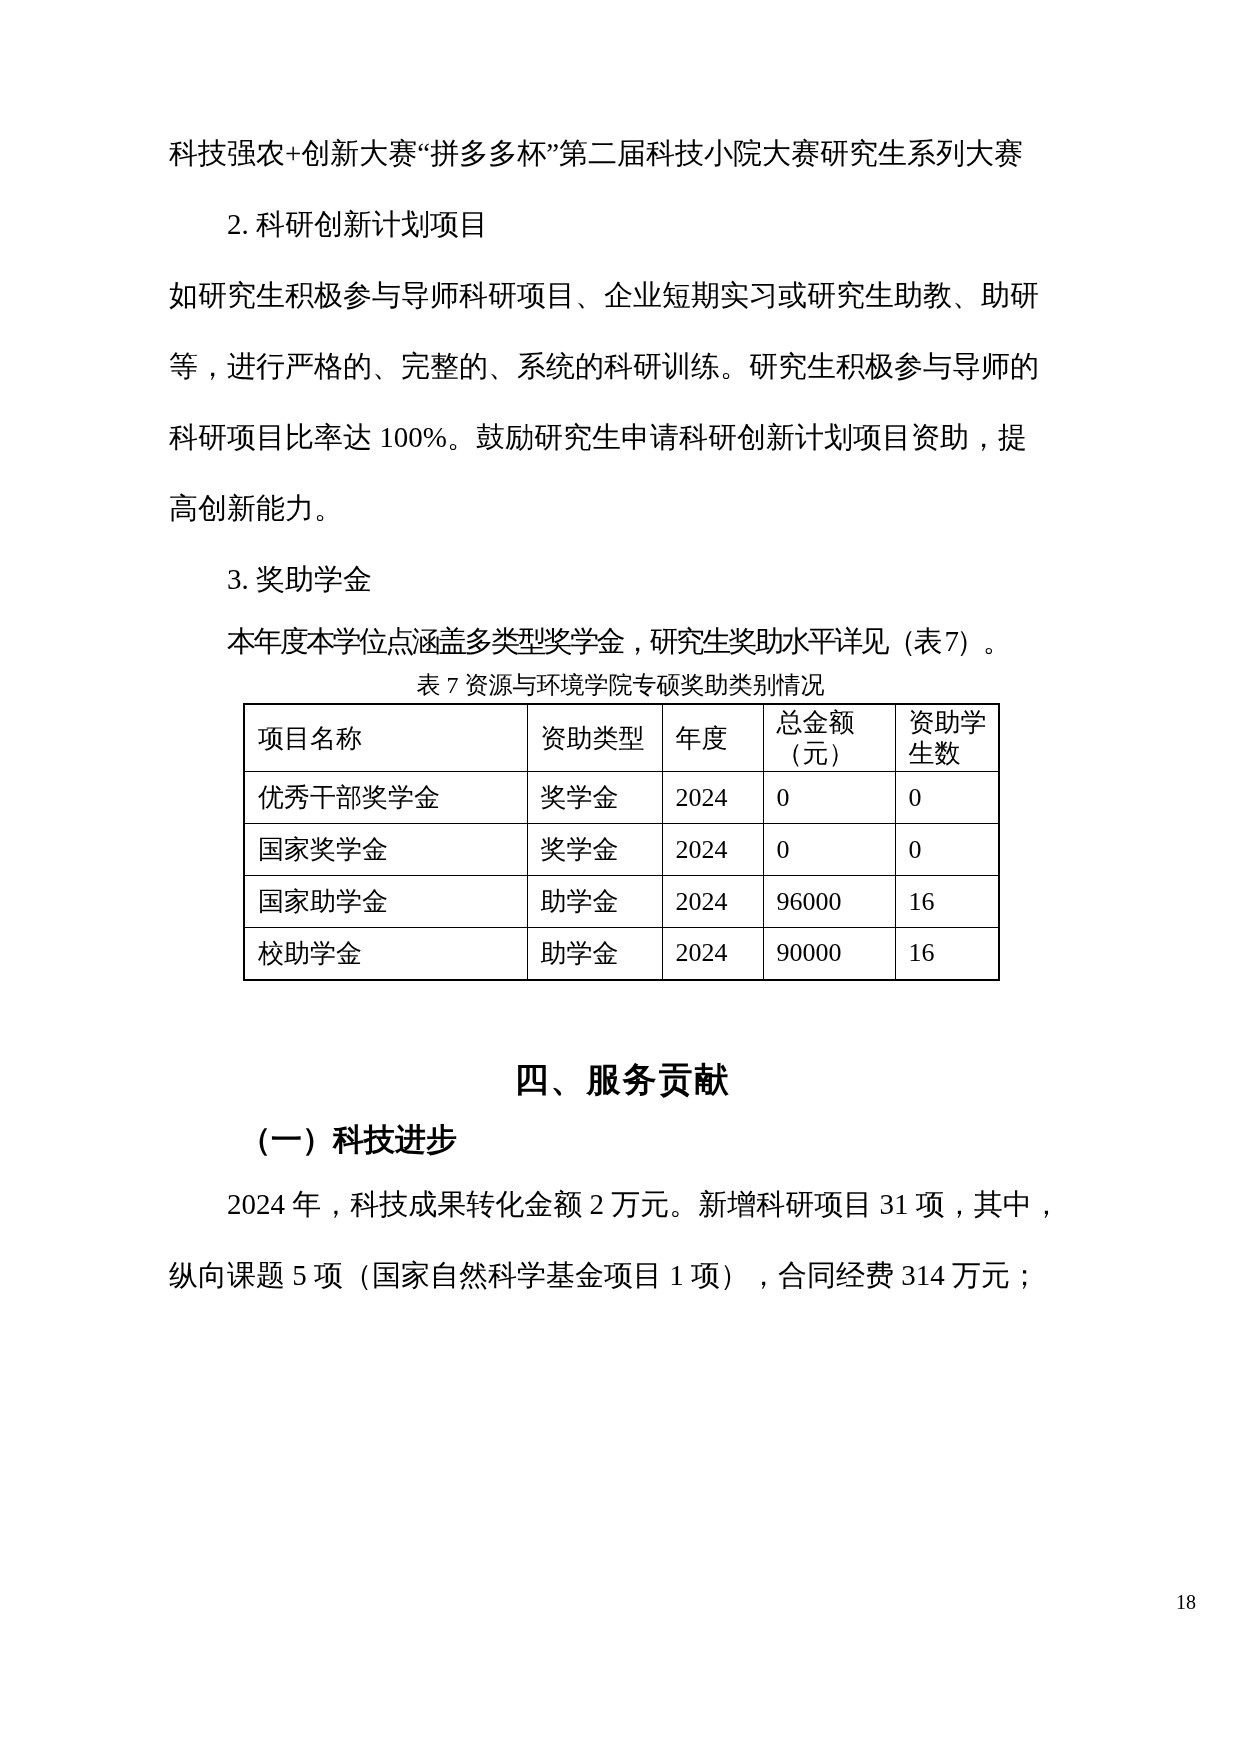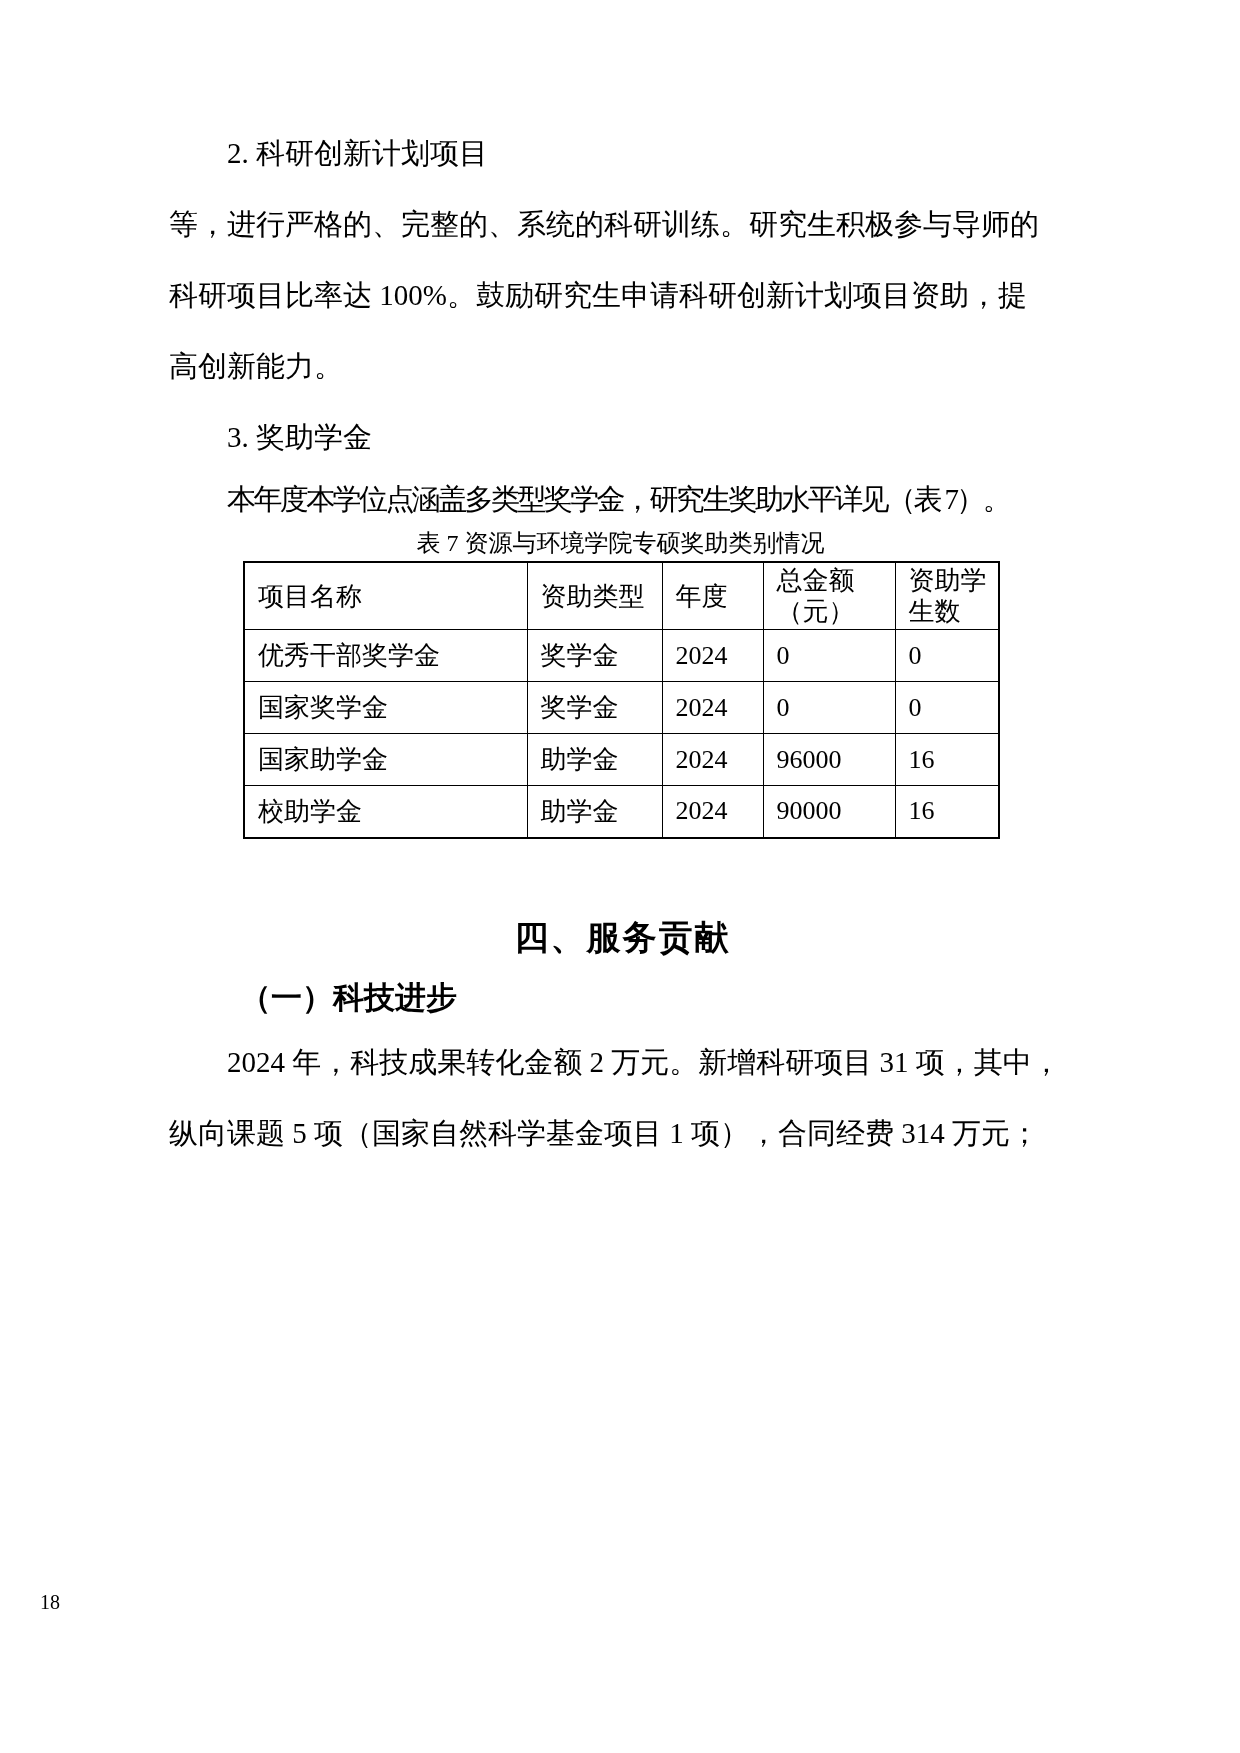--- a/index.html
+++ b/index.html
@@ -69,35 +69,36 @@
     font-size:31px;
     line-height:46px;
     margin:16px 0 0 71px;
     white-space:nowrap;
   }
   .mt6 { margin-top:6px; }
   .page-number {
     position:absolute;
     top:1588px; left:0;
     width:1196px;
-    text-align:left;
+    text-align:right;
     font-size:20px;
     line-height:28px;
-    margin-left:40px;
   }
 </style>
 </head>
 <body>
 
 <div class="page">
   <div class="content">
 
+    <div class="body-line">科技强农+创新大赛“拼多多杯”第二届科技小院大赛研究生系列大赛</div>
 
     <div class="body-line indent">2. 科研创新计划项目</div>
 
+    <div class="body-line">如研究生积极参与导师科研项目、企业短期实习或研究生助教、助研</div>
     <div class="body-line">等，进行严格的、完整的、系统的科研训练。研究生积极参与导师的</div>
     <div class="body-line">科研项目比率达 100%。鼓励研究生申请科研创新计划项目资助，提</div>
     <div class="body-line">高创新能力。</div>
 
     <div class="body-line indent">3. 奖助学金</div>
 
     <div class="body-line indent tight">本年度本学位点涵盖多类型奖学金，研究生奖助水平详见（表 7）。</div>
 
     <div class="table-caption">表 7 资源与环境学院专硕奖助类别情况</div>
 

